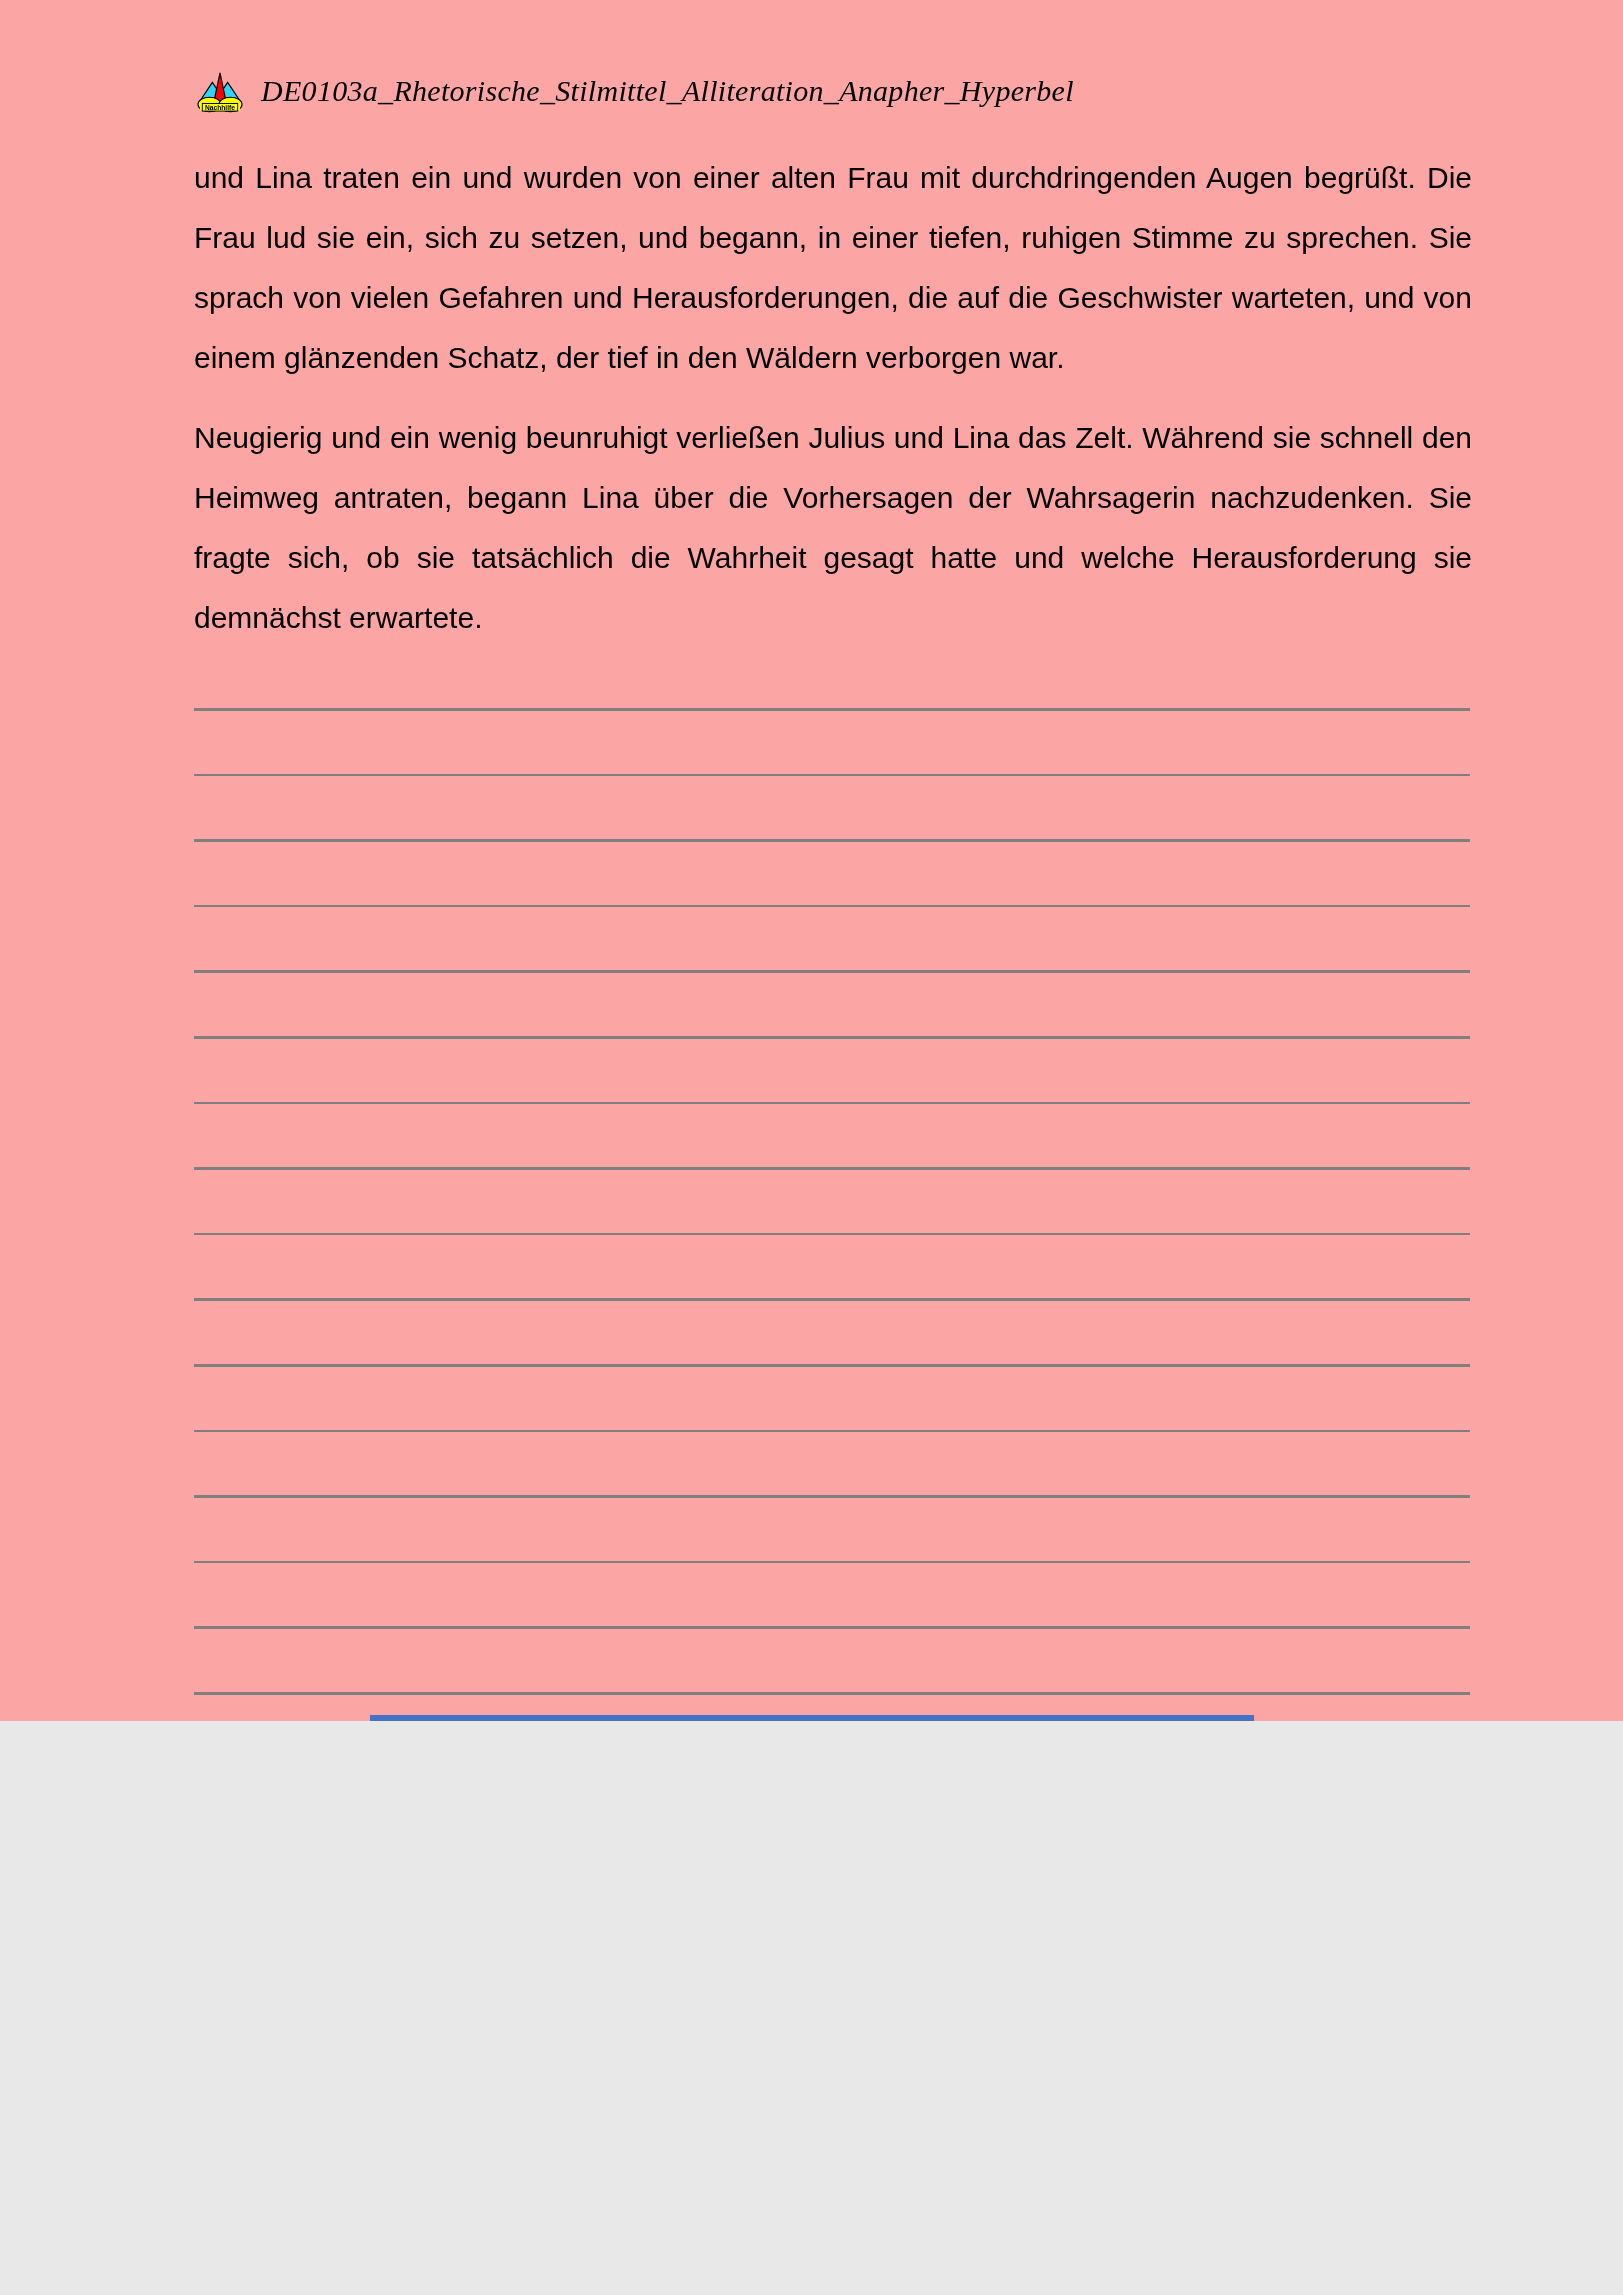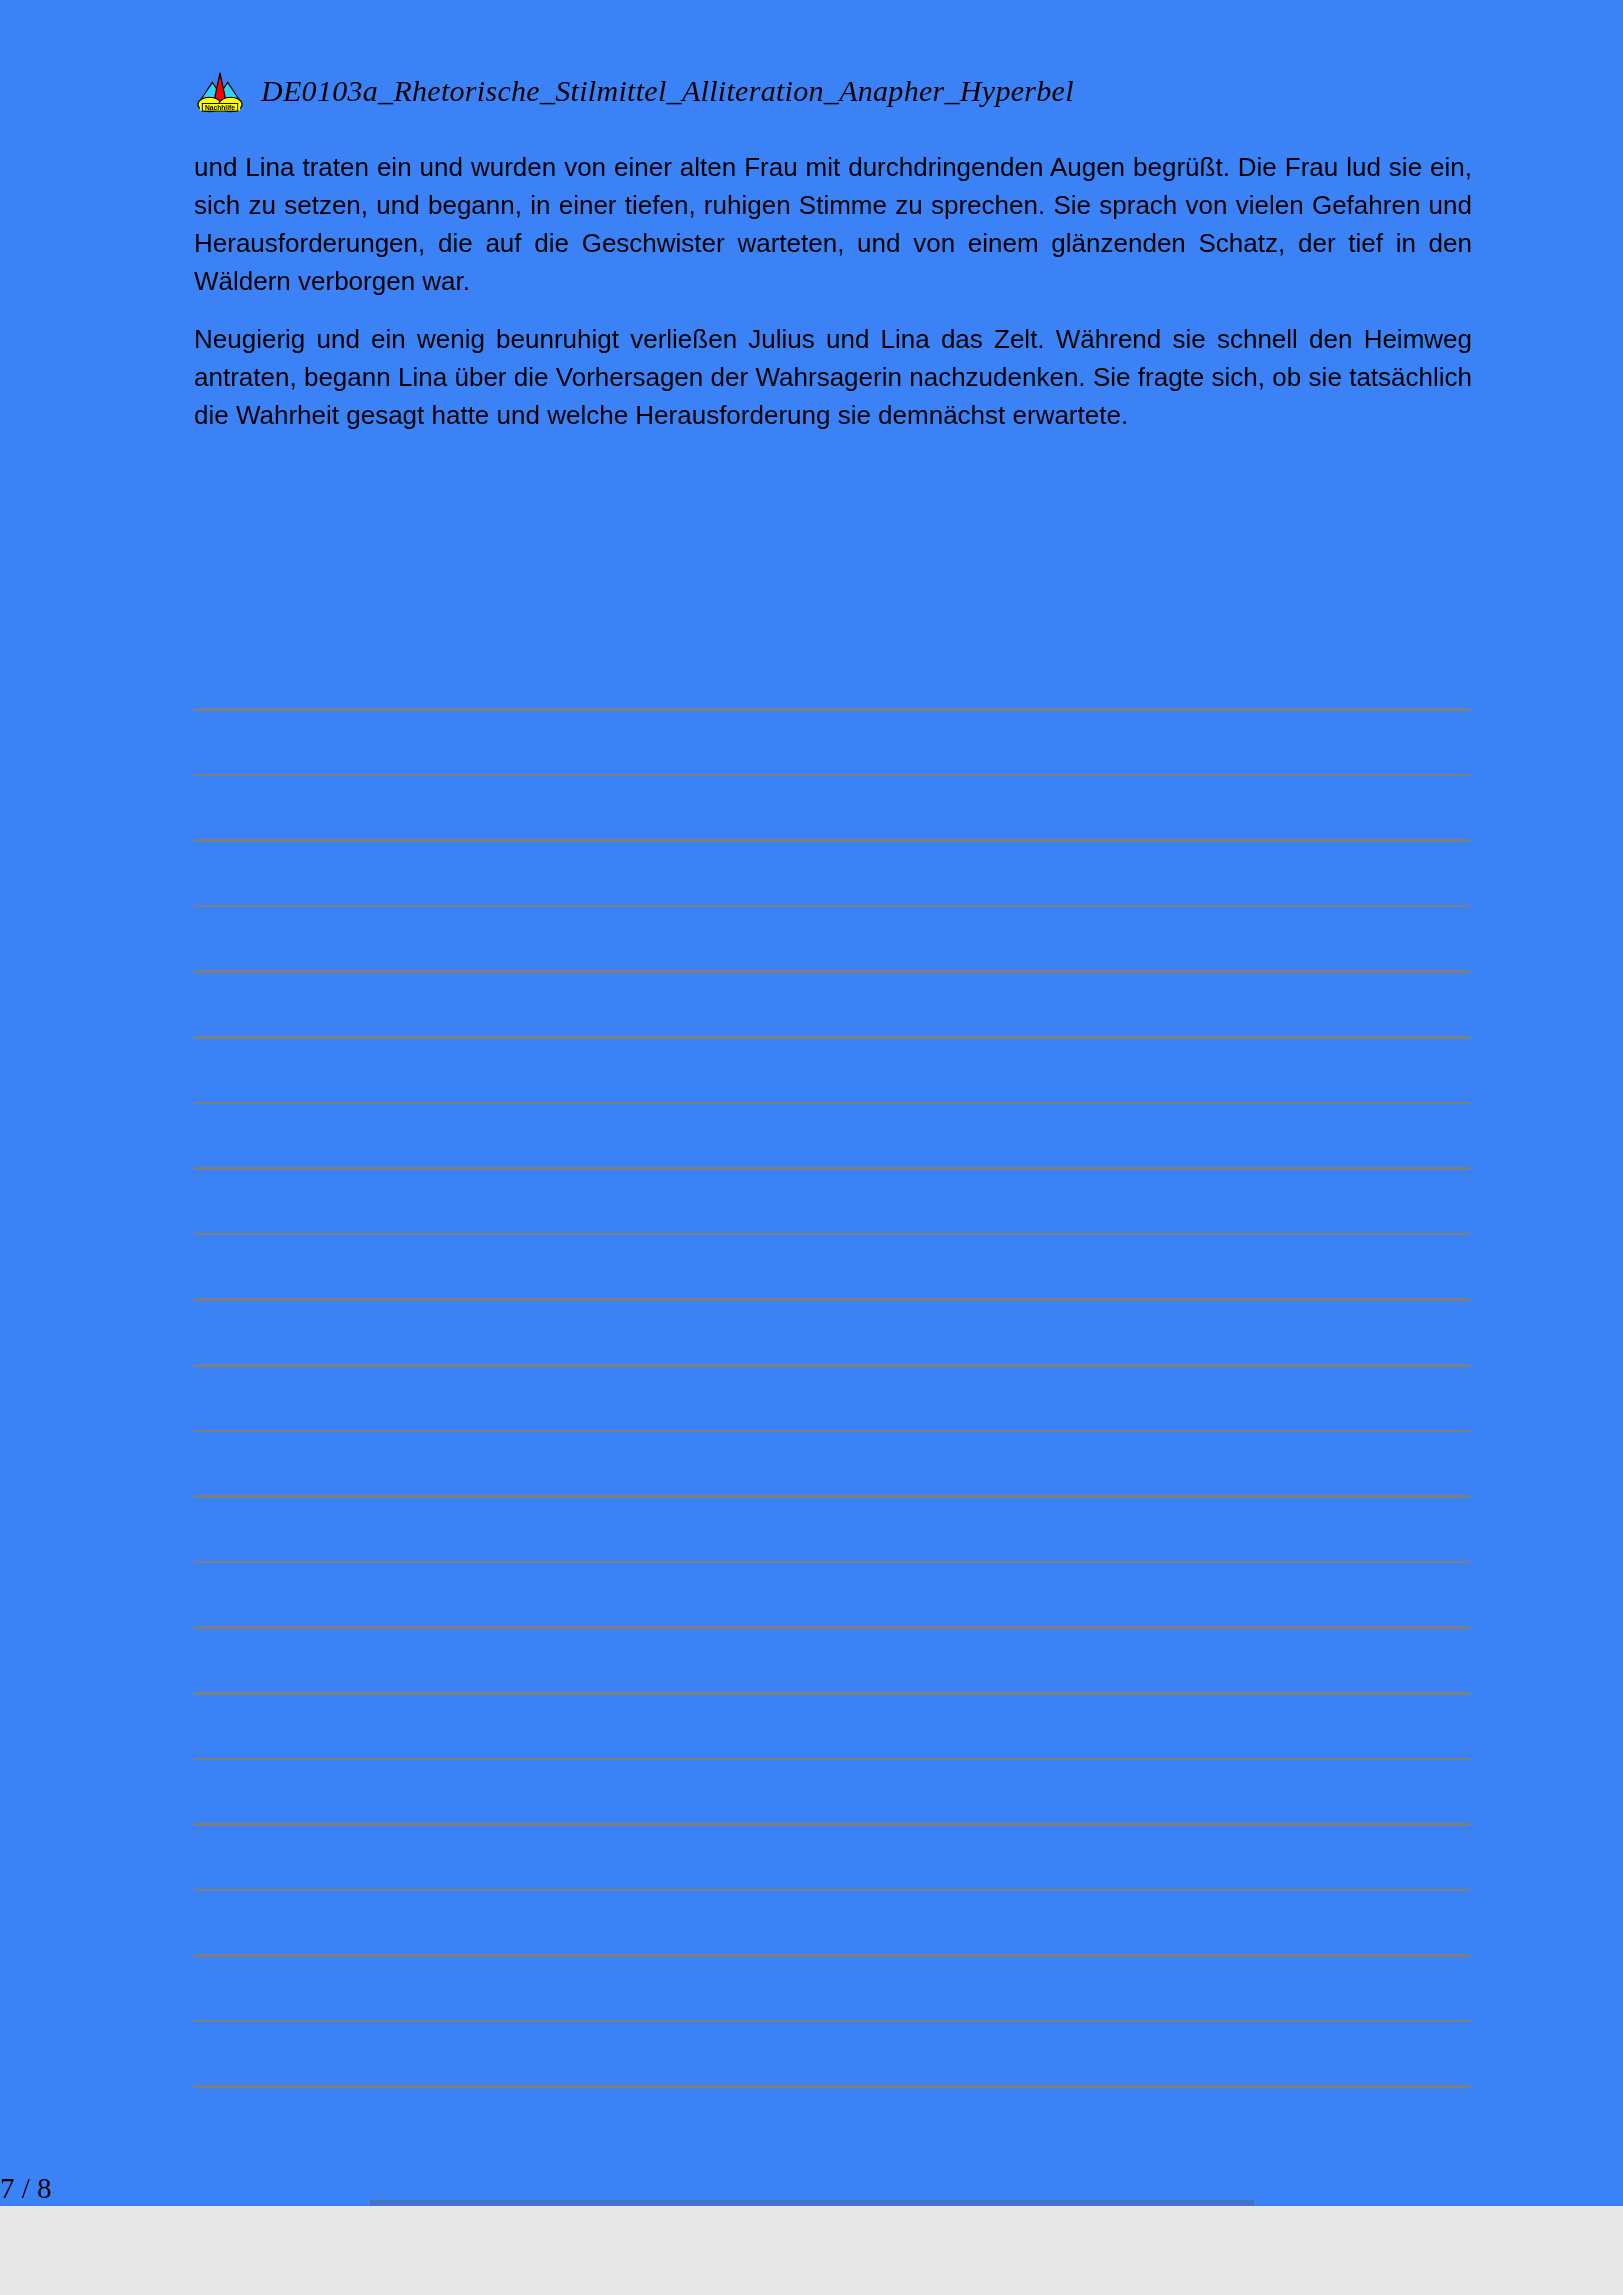--- a/index.html
+++ b/index.html
@@ -1,19 +1,19 @@
 <!DOCTYPE html>
 <html style="font-size:10.5px"><head>
 <meta charset="utf-8">
 <style>
   html,body { margin:0; padding:0; background:#e8e8e8; }
   .page {
     position:relative;
-    width:1623px; height:2206px;
-    background:#3b82f6;
+    width:1623px; height:1721px;
+    background:#fca5a5;
     overflow:hidden;
     font-family:"Liberation Sans", sans-serif;
     color:#000;
   }
 
   
   .header {
     position:absolute; left:196px; top:68px;
     display:flex; align-items:center; gap:17px;
     height:46px;
@@ -26,22 +26,22 @@
     letter-spacing:0.3px;
     white-space:nowrap;
   }
 
   
   .content {
     position:absolute; left:194px; top:148px; width:1278px;
   }
   .content p {
     margin:0 0 19.6px 0;
-    font-size:26px;
-    line-height:38px;
+    font-size:30px;
+    line-height:60px;
     text-align:justify;
   }
 
   
   .answer-lines {
     position:absolute; left:194px; top:708px; width:1276px;
   }
   .answer-line {
     height:2.6px;
     background:#7f7f7f;

